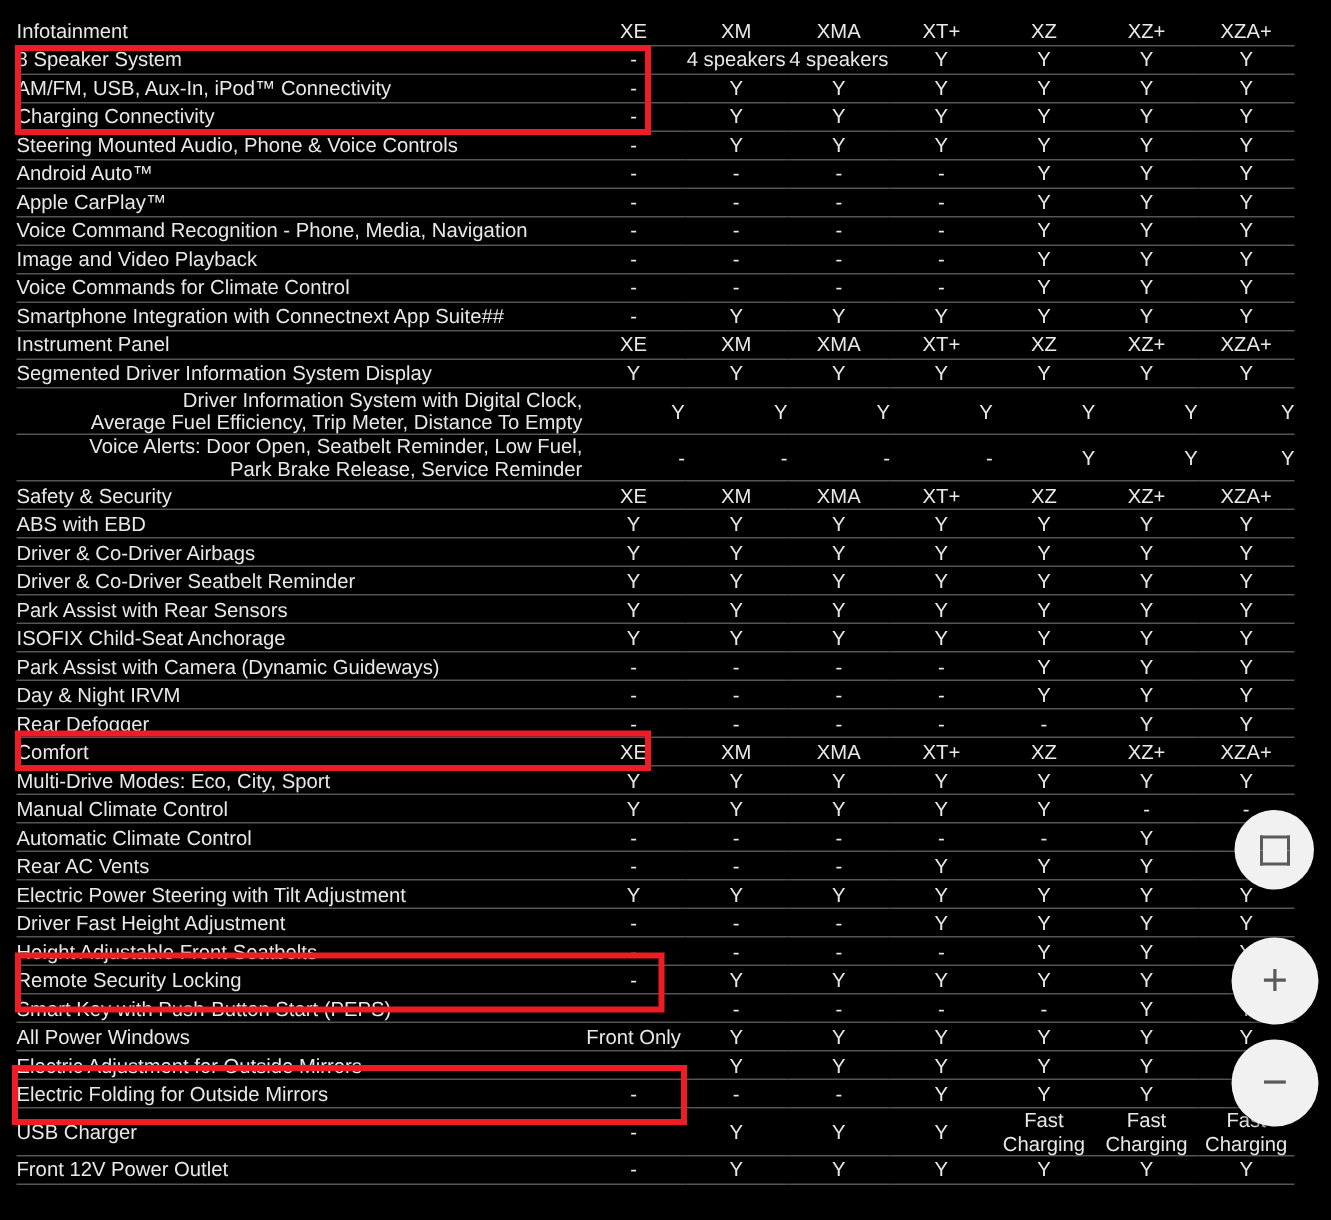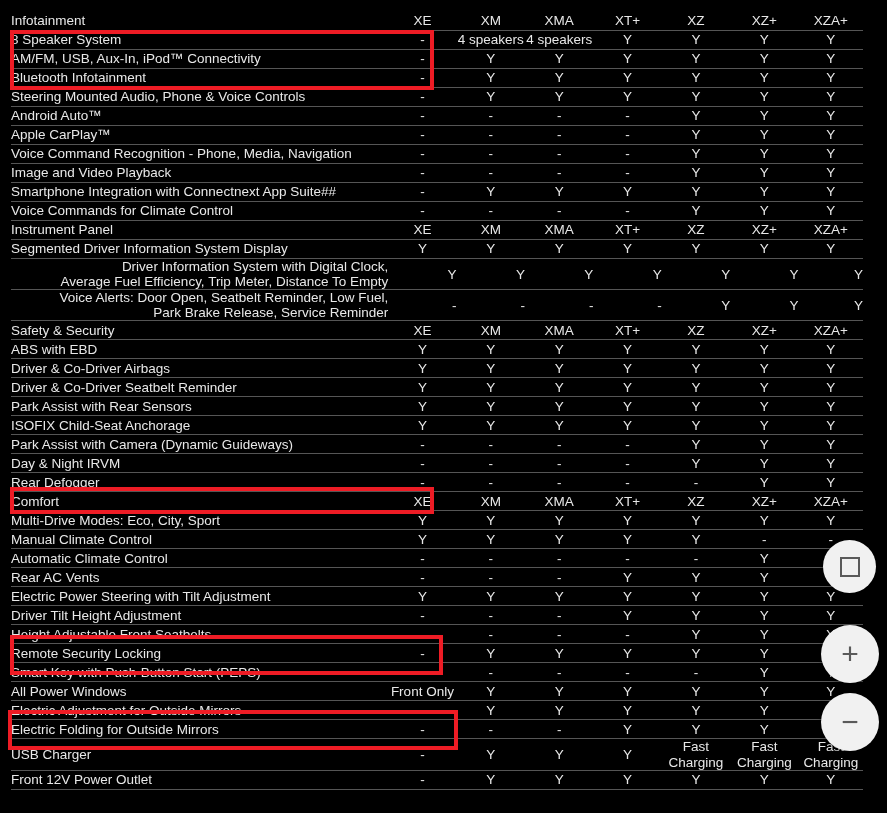--- a/index.html
+++ b/index.html
@@ -160,21 +160,21 @@
           <td class="feat">AM/FM, USB, Aux-In, iPod™ Connectivity</td>
           <td class="val">-</td>
           <td class="val">Y</td>
           <td class="val">Y</td>
           <td class="val">Y</td>
           <td class="val">Y</td>
           <td class="val">Y</td>
           <td class="val">Y</td>
         </tr>
         <tr>
-          <td class="feat">Bluetooth Infotainment</td>
+          <td class="feat">Charging Connectivity</td>
           <td class="val">-</td>
           <td class="val">Y</td>
           <td class="val">Y</td>
           <td class="val">Y</td>
           <td class="val">Y</td>
           <td class="val">Y</td>
           <td class="val">Y</td>
         </tr>
         <tr>
           <td class="feat">Steering Mounted Audio, Phone &amp; Voice Controls</td>
@@ -220,35 +220,35 @@
           <td class="feat">Image and Video Playback</td>
           <td class="val">-</td>
           <td class="val">-</td>
           <td class="val">-</td>
           <td class="val">-</td>
           <td class="val">Y</td>
           <td class="val">Y</td>
           <td class="val">Y</td>
         </tr>
         <tr>
+          <td class="feat">Voice Commands for Climate Control</td>
+          <td class="val">-</td>
+          <td class="val">-</td>
+          <td class="val">-</td>
+          <td class="val">-</td>
+          <td class="val">Y</td>
+          <td class="val">Y</td>
+          <td class="val">Y</td>
+        </tr>
+        <tr>
           <td class="feat">Smartphone Integration with Connectnext App Suite##</td>
           <td class="val">-</td>
           <td class="val">Y</td>
           <td class="val">Y</td>
           <td class="val">Y</td>
-          <td class="val">Y</td>
-          <td class="val">Y</td>
-          <td class="val">Y</td>
-        </tr>
-        <tr>
-          <td class="feat">Voice Commands for Climate Control</td>
-          <td class="val">-</td>
-          <td class="val">-</td>
-          <td class="val">-</td>
-          <td class="val">-</td>
           <td class="val">Y</td>
           <td class="val">Y</td>
           <td class="val">Y</td>
         </tr>
         <tr class="section">
           <td class="feat">Instrument Panel</td>
           <td class="val">XE</td>
           <td class="val">XM</td>
           <td class="val">XMA</td>
           <td class="val">XT+</td>
@@ -432,21 +432,21 @@
           <td class="feat">Electric Power Steering with Tilt Adjustment</td>
           <td class="val">Y</td>
           <td class="val">Y</td>
           <td class="val">Y</td>
           <td class="val">Y</td>
           <td class="val">Y</td>
           <td class="val">Y</td>
           <td class="val">Y</td>
         </tr>
         <tr>
-          <td class="feat">Driver Tilt Height Adjustment</td>
+          <td class="feat">Driver Fast Height Adjustment</td>
           <td class="val">-</td>
           <td class="val">-</td>
           <td class="val">-</td>
           <td class="val">Y</td>
           <td class="val">Y</td>
           <td class="val">Y</td>
           <td class="val">Y</td>
         </tr>
         <tr>
           <td class="feat">Height Adjustable Front Seatbelts</td>

